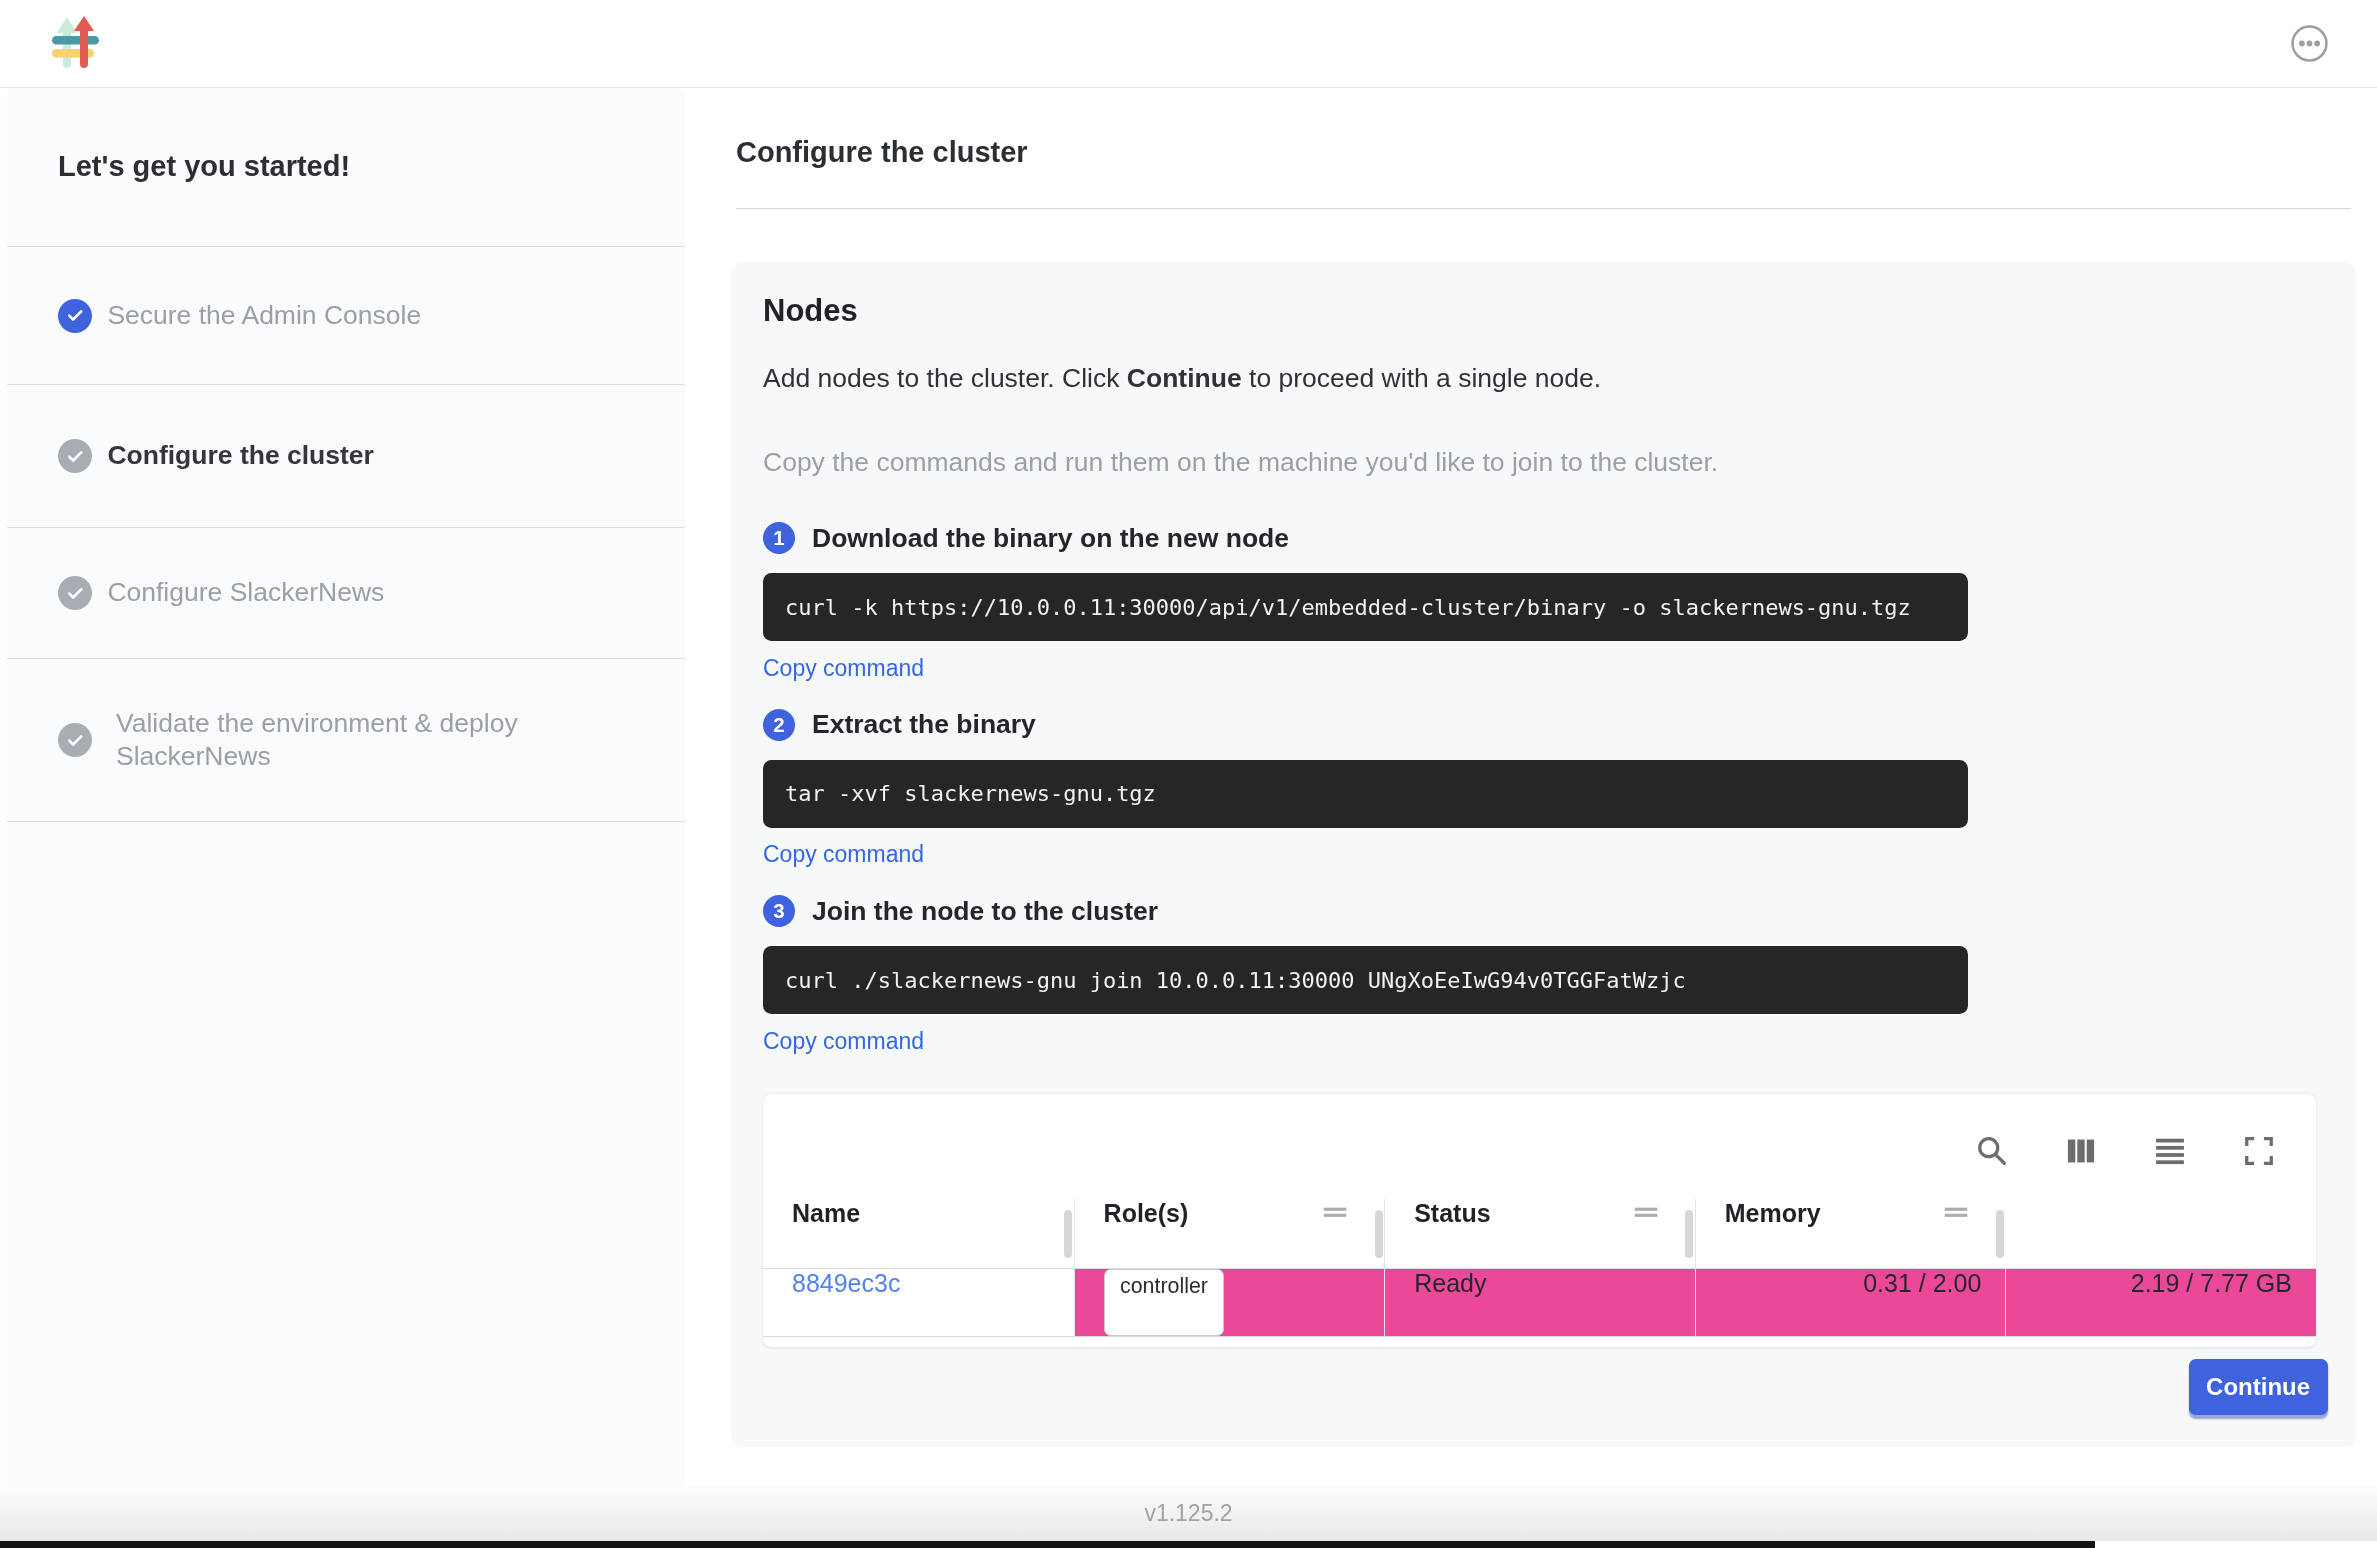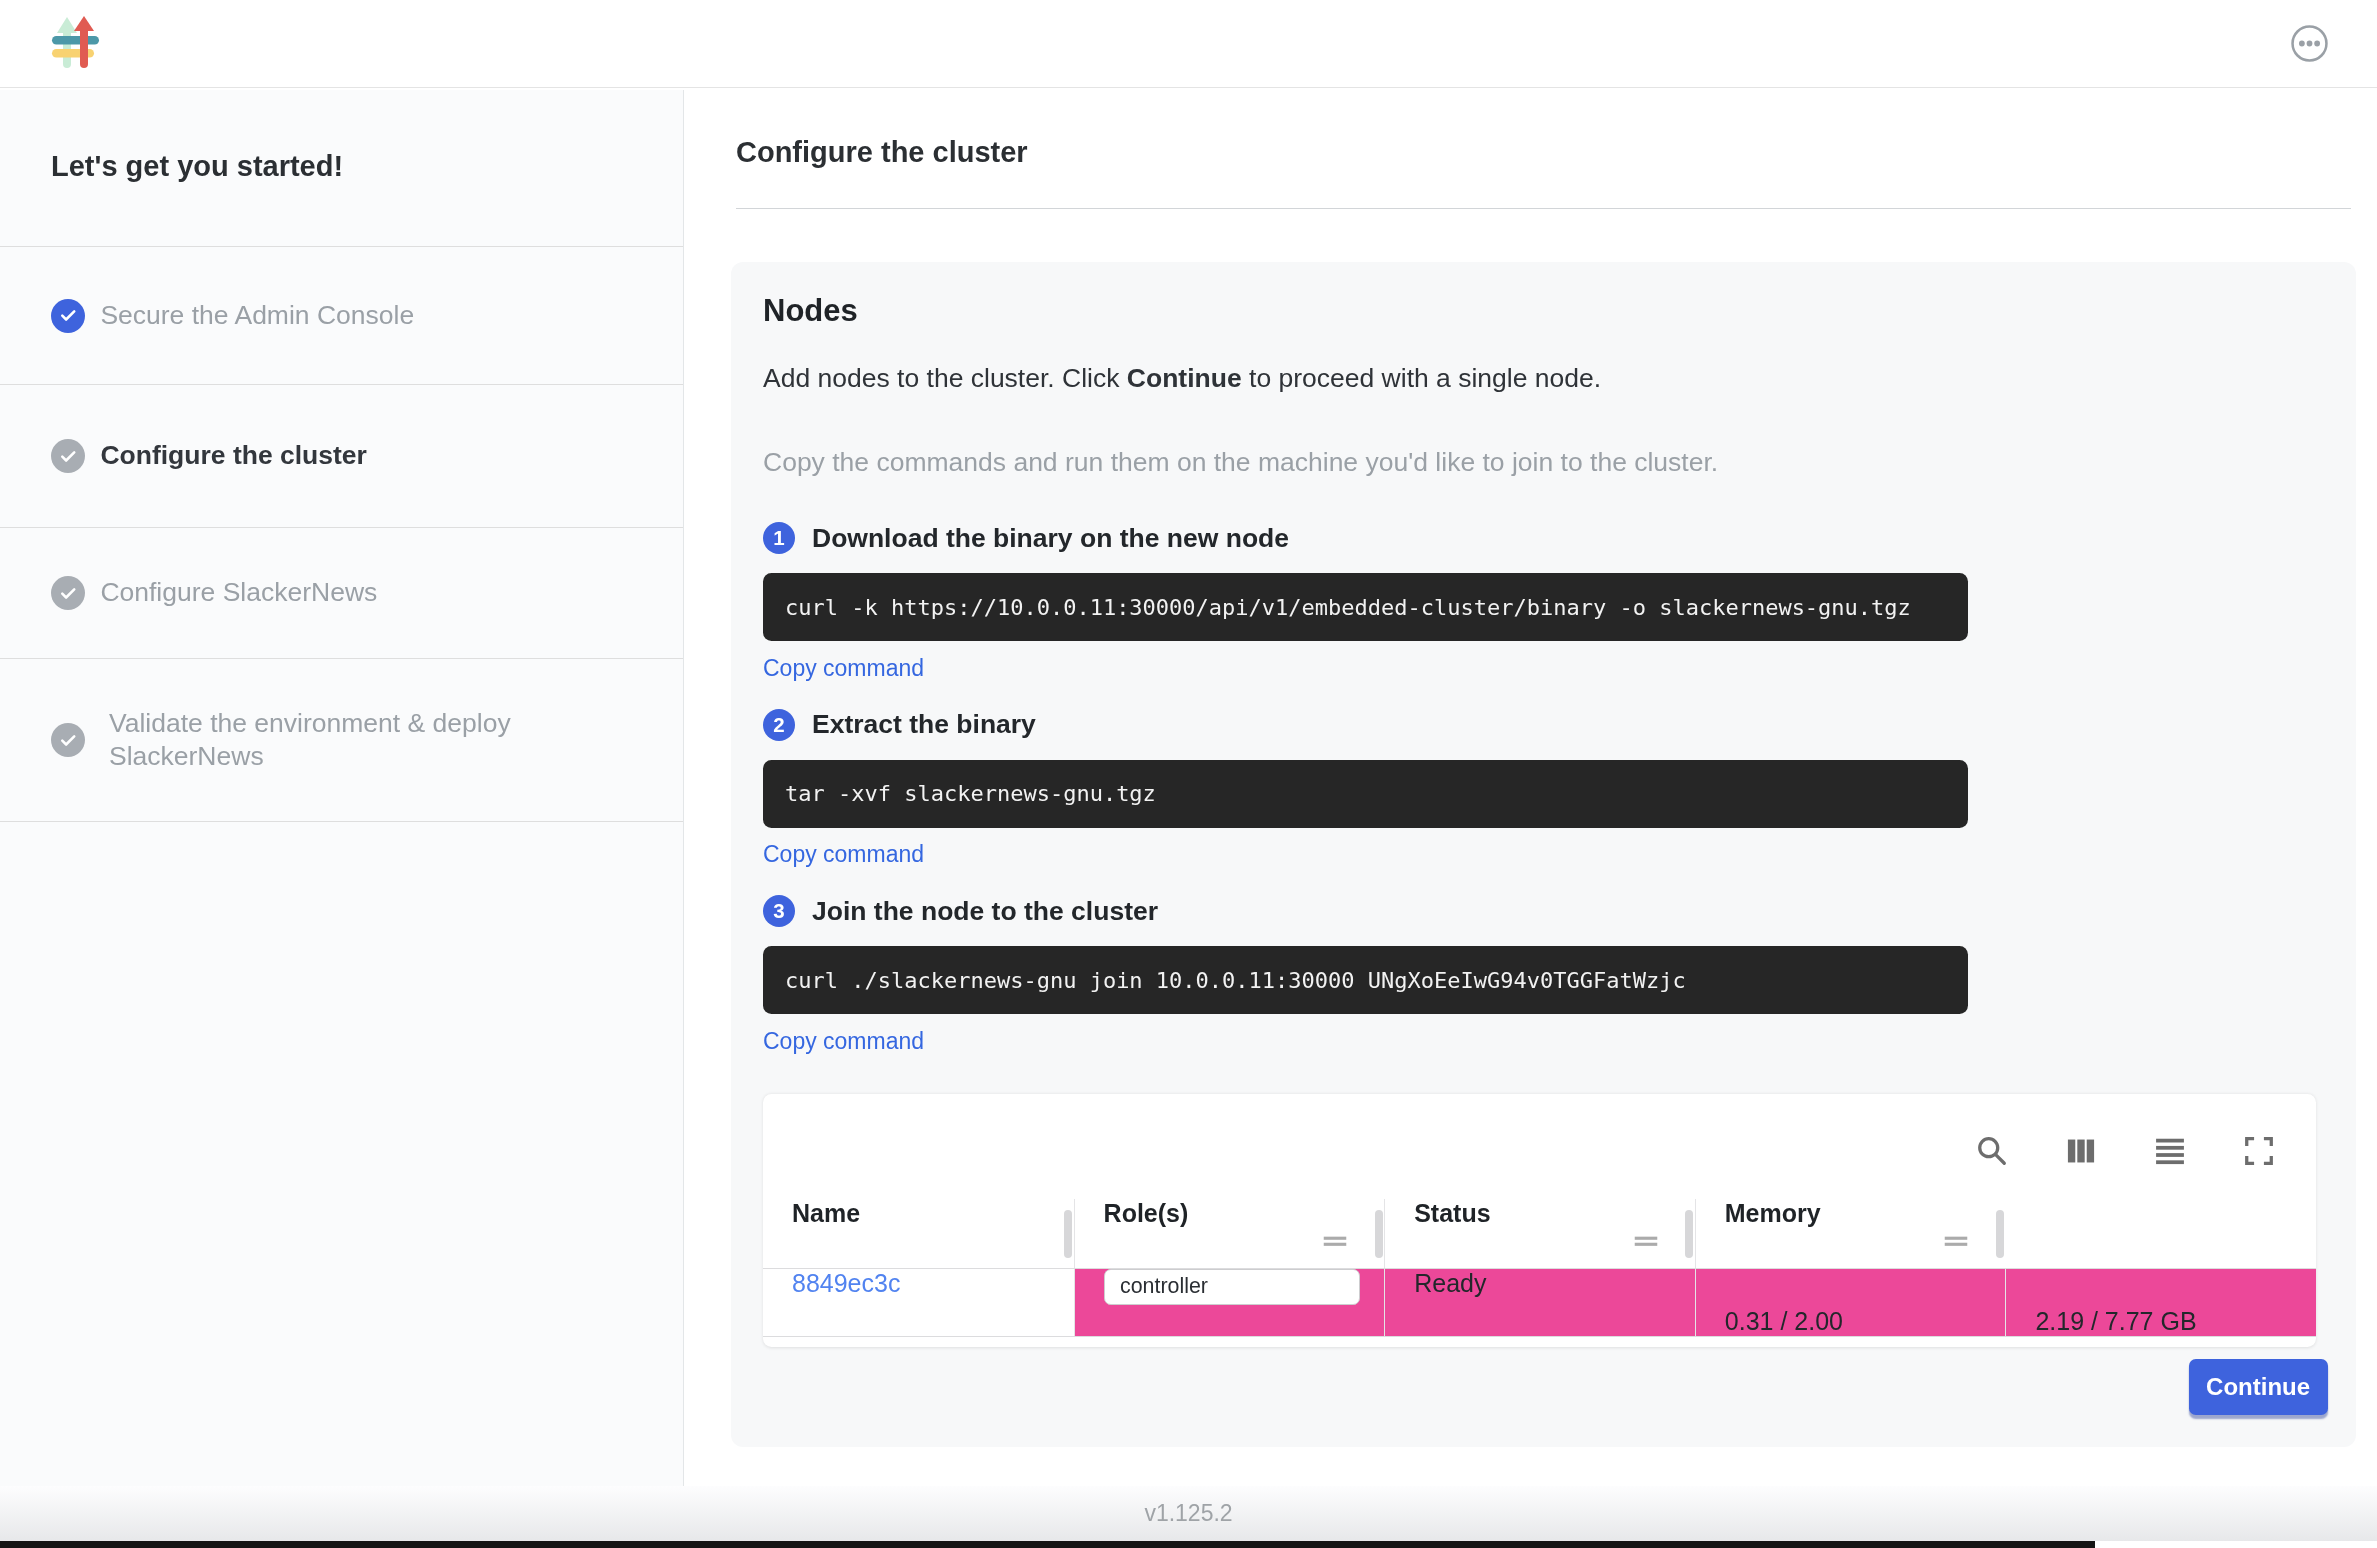--- a/index.html
+++ b/index.html
@@ -8,21 +8,21 @@
   #screen { position:relative; width:2377px; height:1549px; background:#fff; overflow:hidden; }
 
   
   .topbar { position:absolute; top:0; left:0; width:2377px; height:88px; background:#fff;
             border-bottom:1.7px solid #e4e4e4; display:flex; align-items:center; justify-content:space-between;
             padding:0 34px 0 51px; z-index:5; }
   .logo { width:50px; height:55px; }
   .menu-btn { width:39px; height:39px; border:none; background:transparent; cursor:pointer; margin-right:13.7px; }
 
   
-  .sidebar { position:absolute; top:90px; left:0; width:684px; bottom:55px; background:#fafbfc;
+  .sidebar { position:absolute; top:90px; left:7px; width:684px; bottom:55px; background:#fafbfc;
              border-right:0.9px solid #e3e6e8; }
   .sb-heading { font-size:29px; font-weight:bold; color:#2b2f33; padding:60px 0 0 51px; height:156px; }
   .sb-item { display:flex; align-items:center; gap:15.4px; border-top:0.9px solid #dedede; padding:0 34px 0 51px; cursor:pointer; }
   .sb-item .label { font-size:26.5px; color:#9aa0a6; line-height:1.25; }
   .sb-item.active .label { color:#33373d; font-weight:bold; }
   .sb-item:nth-child(2) { height:138px; }
   .sb-item:nth-child(3) { height:143px; }
   .sb-item:nth-child(4) { height:131px; }
   .sb-item:nth-child(5) { height:164px; border-bottom:0.9px solid #dedede;gap:24px; }
   .check { flex:0 0 auto; width:34px; height:34px; border-radius:50%; display:flex; align-items:center; justify-content:center; }
@@ -51,21 +51,21 @@
   .copy-link { display:inline-block; font-size:23px; color:#3567e0; text-decoration:none; margin-bottom:27px; cursor:pointer; }
 
   
   .table-panel { width:1553px; height:253px; background:#fff; border-radius:8.5px; margin-top:12px;
                  box-shadow:0 0.9px 3.4px rgba(0,0,0,0.10); overflow:hidden; }
   .grid-toolbar { height:105px; display:flex; align-items:center; justify-content:flex-end; gap:50px; padding:8.5px 38px 0 0; }
   .tool-btn { width:39px; height:39px; background:transparent; border:none; cursor:pointer; display:flex; align-items:center; justify-content:center; }
 
   .grid-row { display:flex; width:100%; }
   .grid-cell { position:relative; width:20%; display:flex; padding:0 24px 0 29px; }
-  .grid-cell + .grid-cell { border-left:0.9px solid #e4e4e6;flex-direction:column; }
+  .grid-cell + .grid-cell { border-left:0.9px solid #e4e4e6; }
   .head-row { height:70px; border-bottom:0.9px solid #dcdcde; }
   .head-row .grid-cell { font-size:25px; font-weight:bold; color:#1f2327; cursor:pointer; }
   .col-menu { margin-left:auto; margin-right:12px; cursor:pointer; }
   .resize-pill { position:absolute; right:1.7px; top:11px; width:7.7px; height:48px; border-radius:4.3px; background:#d7d7d9; }
   .body-row { height:68px; border-bottom:0.9px solid #dcdcde; background:#ec4899; }
   .body-row .cell-name { background:#fff; }
   .cell-name a { font-size:25px; color:#5183f0; text-decoration:none; cursor:pointer; }
   .chip { background:#fff; border:1.7px solid #cdcdcf; border-radius:6.8px; padding:4.3px 15.4px; font-size:21.4px; color:#2a2e33; }
   .cell-status { font-size:25px; color:#23272b; }
   .num-cell { justify-content:flex-end; font-size:25px; color:#23272b; }

